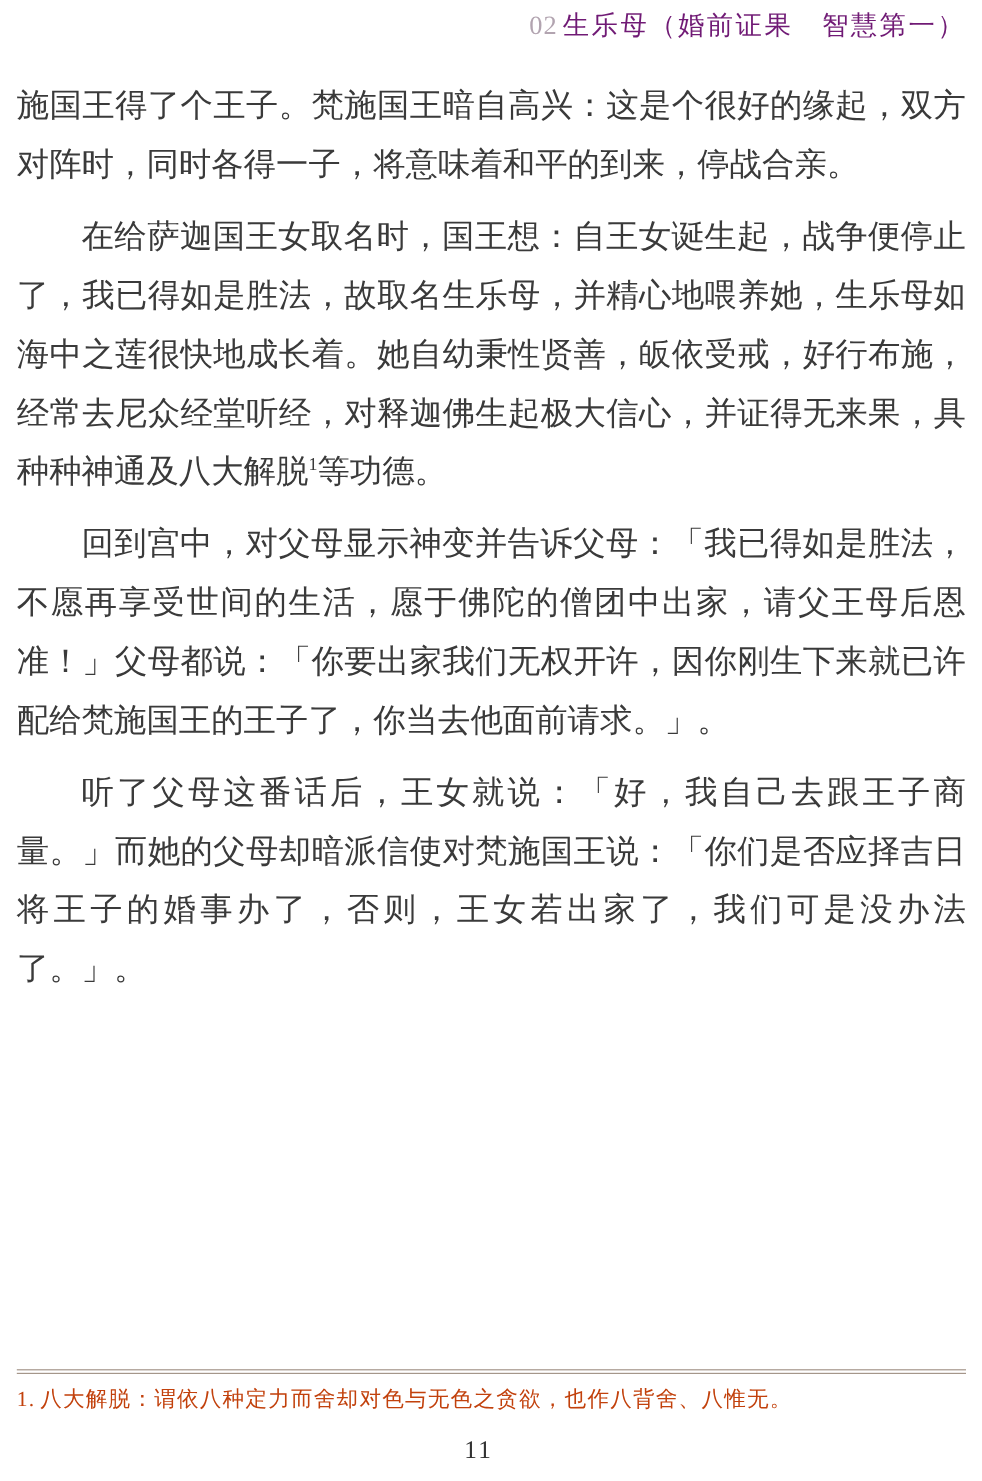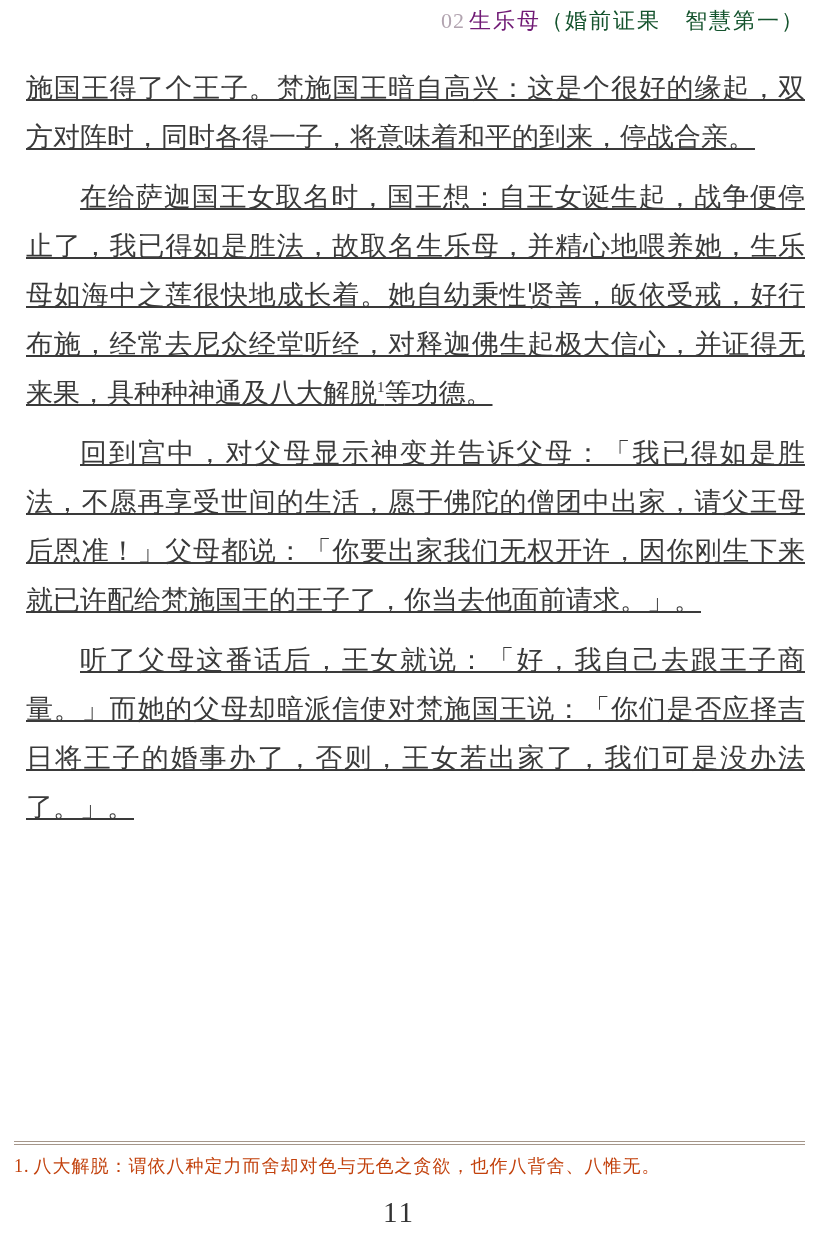--- a/index.html
+++ b/index.html
@@ -28,39 +28,38 @@
   .ch-num {
     color: #b2a4b0;
     letter-spacing: 1px;
     margin-right: 4px;
   }
   .ch-title {
     color: #701a75;
     letter-spacing: 2px;
   }
   .ch-sub {
-    color: #14532d;
+    color: #701a75;
     letter-spacing: 2px;
   }
 
   
   .body-text {
     position: absolute;
     top: 64px;
     left: 14px;
     width: 791px;
     color: #3a3a3a;
     font-size: 27px;
     line-height: 49px;
     text-align: justify;
   }
   .para {
-    margin: 0 0 11px 12px;
+    margin: 0 0 11px 0;
     text-indent: 2em;
-    text-decoration: underline;
   }
   .para.no-indent {
     text-indent: 0;
   }
   .note-ref {
     font-size: 15px;
     line-height: 0;
     vertical-align: super;
     color: #3a3a3a;
   }
@@ -90,21 +89,21 @@
   .footnote-marker {
     margin-right: 4px;
   }
   .page-number {
     position: absolute;
     top: 1196px;
     left: 0;
     width: 798px;
     text-align: center;
     color: #333333;
-    font-size: 29px;
+    font-size: 21px;
     letter-spacing: 2px;
   }
 </style>
 </head>
 <body>
 
 <div class="page">
 
   <div class="header">
     <span class="ch-num">02</span><span class="ch-title">生乐母</span><span class="ch-sub">（婚前证果　智慧第一）</span>

